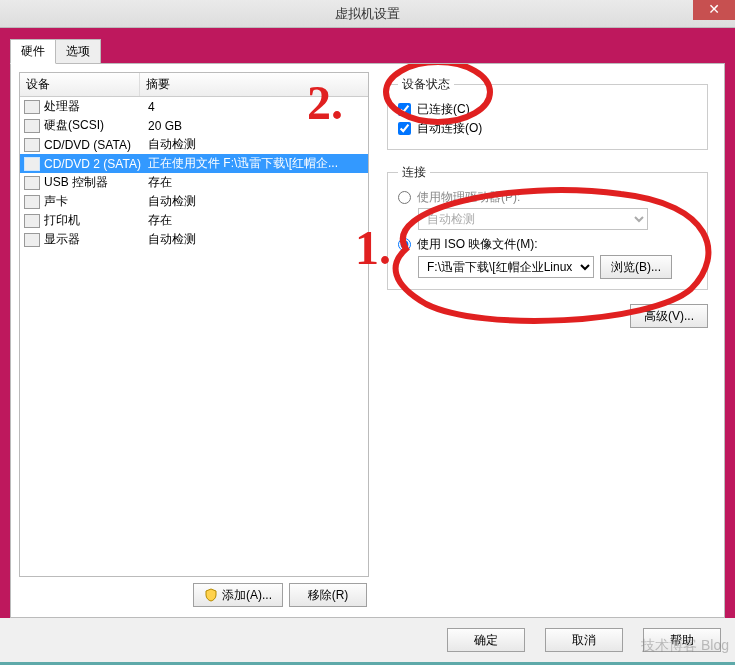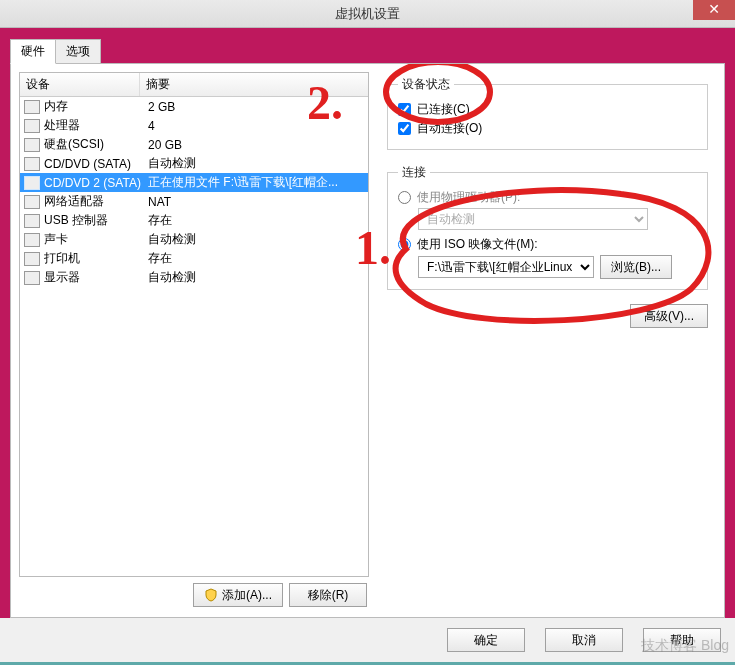--- a/index.html
+++ b/index.html
@@ -205,47 +205,37 @@
 
       <div class="left-pane">
         <div class="hw-table">
           <div class="hw-head">
             <div class="col-dev">设备</div>
             <div class="col-sum">摘要</div>
           </div>
           <div class="hw-body" id="hw-body">
               <div class="hw-row">
                 <span class="hw-ico"></span>
-                <span class="hw-dev">内存</span>
-                <span class="hw-sum">2 GB</span>
-              </div>
-              <div class="hw-row">
-                <span class="hw-ico"></span>
                 <span class="hw-dev">处理器</span>
                 <span class="hw-sum">4</span>
               </div>
               <div class="hw-row">
                 <span class="hw-ico"></span>
                 <span class="hw-dev">硬盘(SCSI)</span>
                 <span class="hw-sum">20 GB</span>
               </div>
               <div class="hw-row">
                 <span class="hw-ico"></span>
                 <span class="hw-dev">CD/DVD (SATA)</span>
                 <span class="hw-sum">自动检测</span>
               </div>
               <div class="hw-row selected">
                 <span class="hw-ico"></span>
                 <span class="hw-dev">CD/DVD 2 (SATA)</span>
                 <span class="hw-sum">正在使用文件 F:\迅雷下载\[红帽企...</span>
-              </div>
-              <div class="hw-row">
-                <span class="hw-ico"></span>
-                <span class="hw-dev">网络适配器</span>
-                <span class="hw-sum">NAT</span>
               </div>
               <div class="hw-row">
                 <span class="hw-ico"></span>
                 <span class="hw-dev">USB 控制器</span>
                 <span class="hw-sum">存在</span>
               </div>
               <div class="hw-row">
                 <span class="hw-ico"></span>
                 <span class="hw-dev">声卡</span>
                 <span class="hw-sum">自动检测</span>

